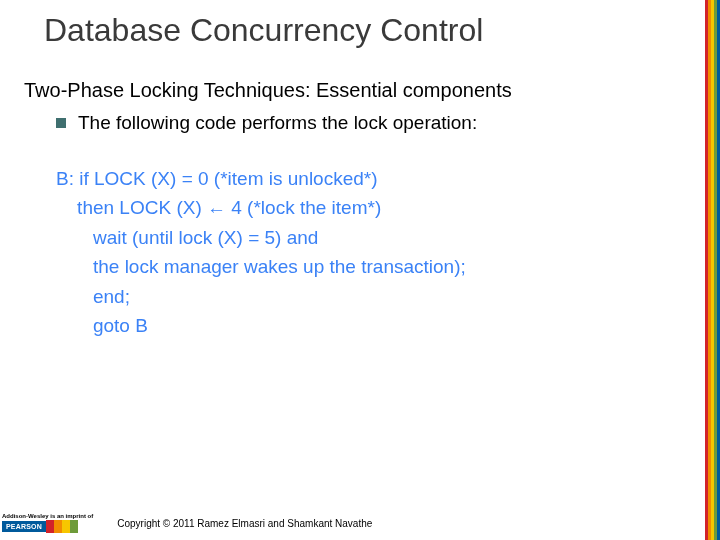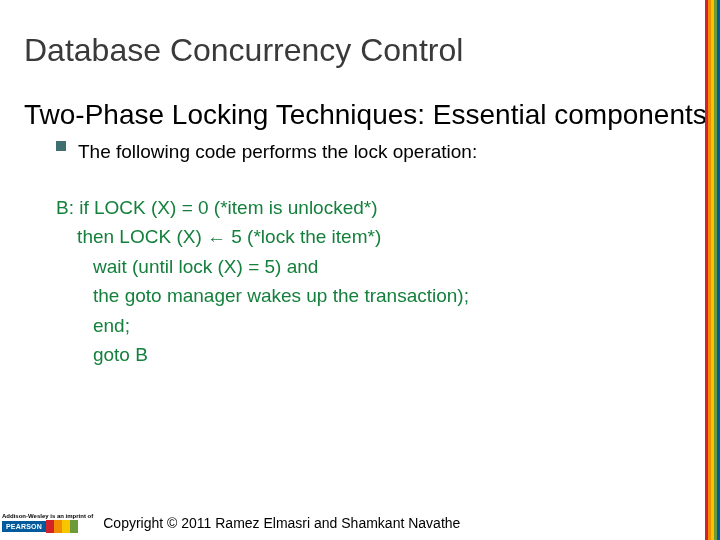--- a/index.html
+++ b/index.html
@@ -15,46 +15,48 @@
   }
   .slide {
     width: 720px;
     height: 540px;
     position: relative;
     box-sizing: border-box;
   }
   .title {
     font-size: 32px;
     color: #3a3a3a;
-    padding: 32px 0 0 24px;
+    padding: 12px 0 0 24px;
     font-weight: 400;
+    margin-left: 20px;
   }
   .subtitle {
-    font-size: 28px;
+    font-size: 20px;
     color: #000;
     padding: 30px 0 0 24px;
   }
   .bullet-row {
     display: flex;
+    align-items: center;
     padding: 10px 0 0 56px;
   }
   .bullet-square {
     width: 10px;
     height: 10px;
     background: #3f6f6f;
     margin-right: 12px;
     flex-shrink: 0;
   }
   .bullet-text {
     font-size: 19px;
     color: #000;
   }
   .code-block {
     font-size: 19px;
-    color: #15803d;
+    color: #3b82f6;
     padding: 30px 0 0 56px;
     line-height: 1.55;
   }
   .code-line { white-space: pre; }
   .footer {
     position: absolute;
     left: 0;
     bottom: 0;
     width: 100%;
     height: 34px;
@@ -88,23 +90,23 @@
   .logo-swatch {
     width: 8px;
     height: 13px;
     display: inline-block;
   }
   .sw1 { background: #d2232a; }
   .sw2 { background: #f28c00; }
   .sw3 { background: #f7c600; }
   .sw4 { background: #6e9b3a; }
   .copyright {
-    font-size: 14px;
+    font-size: 10px;
     color: #000;
-    margin-left: 10px;
+    margin-left: 24px;
   }
   .side-stripes {
     position: absolute;
     top: 0;
     right: 0;
     height: 540px;
     width: 15px;
     display: flex;
   }
   .stripe { width: 3px; height: 100%; }
@@ -122,23 +124,23 @@
 
   <div class="subtitle">Two-Phase Locking Techniques: Essential components</div>
 
   <div class="bullet-row">
     <div class="bullet-square"></div>
     <div class="bullet-text">The following code performs the lock operation:</div>
   </div>
 
   <div class="code-block">
     <div class="code-line">B: if LOCK (X) = 0 (*item is unlocked*)</div>
-    <div class="code-line">    then LOCK (X) ← 5 (*lock the item*)</div>
+    <div class="code-line">    then LOCK (X) ← 4 (*lock the item*)</div>
     <div class="code-line">       wait (until lock (X) = 5) and</div>
-    <div class="code-line">       the goto manager wakes up the transaction);</div>
+    <div class="code-line">       the lock manager wakes up the transaction);</div>
     <div class="code-line">       end;</div>
     <div class="code-line">       goto B</div>
   </div>
 
   <div class="footer">
     <div class="logo-block">
       <div class="logo-aw">Addison-Wesley
 is an imprint of</div>
       <div class="logo-pearson-wrap">
         <span class="logo-pearson">PEARSON</span>

